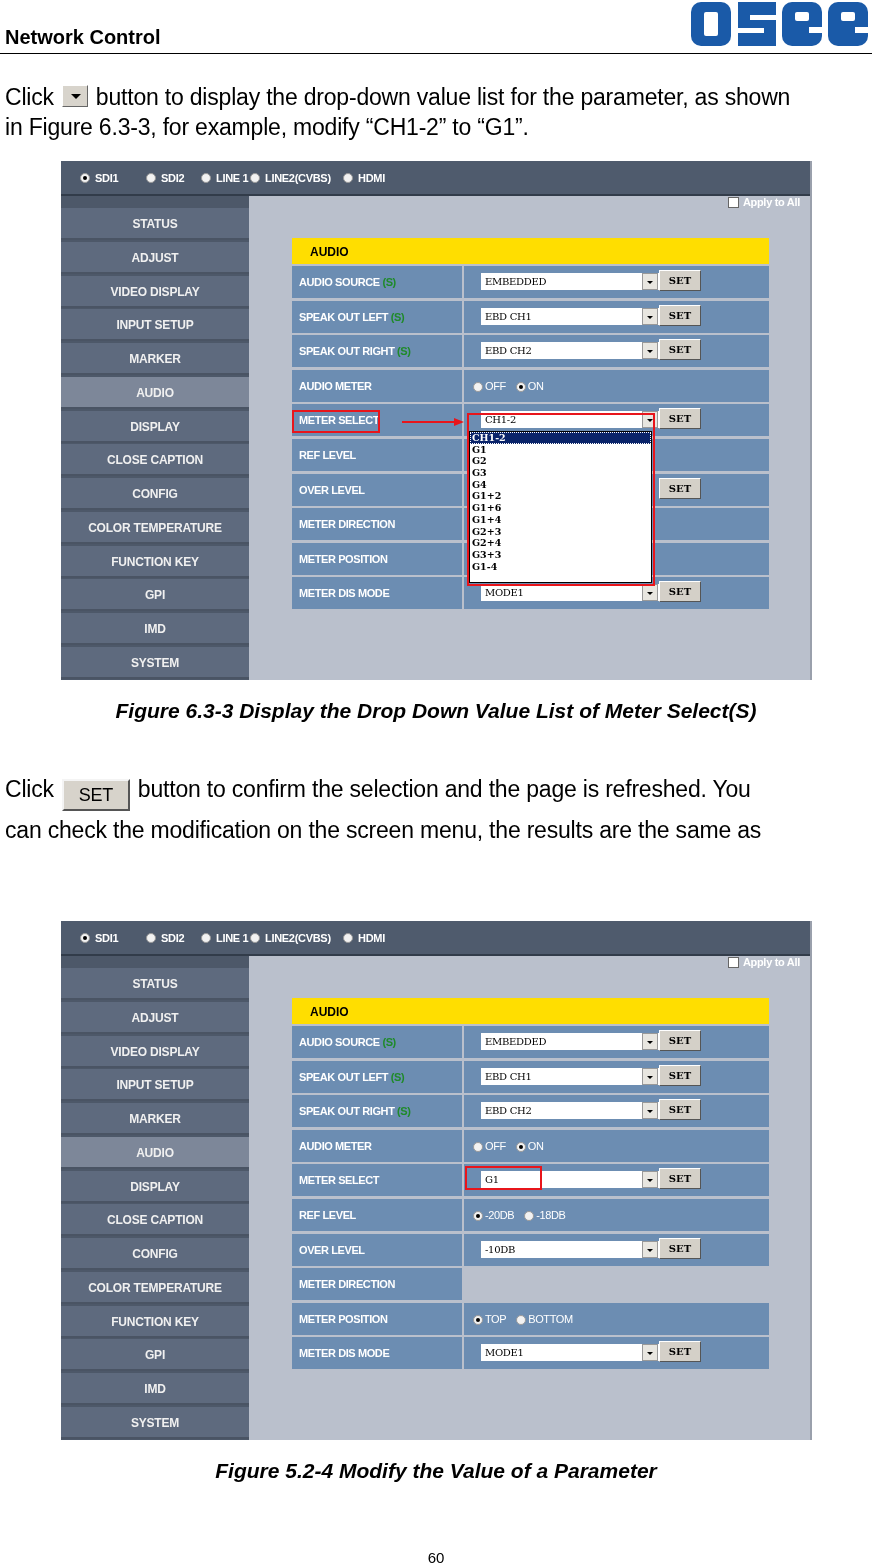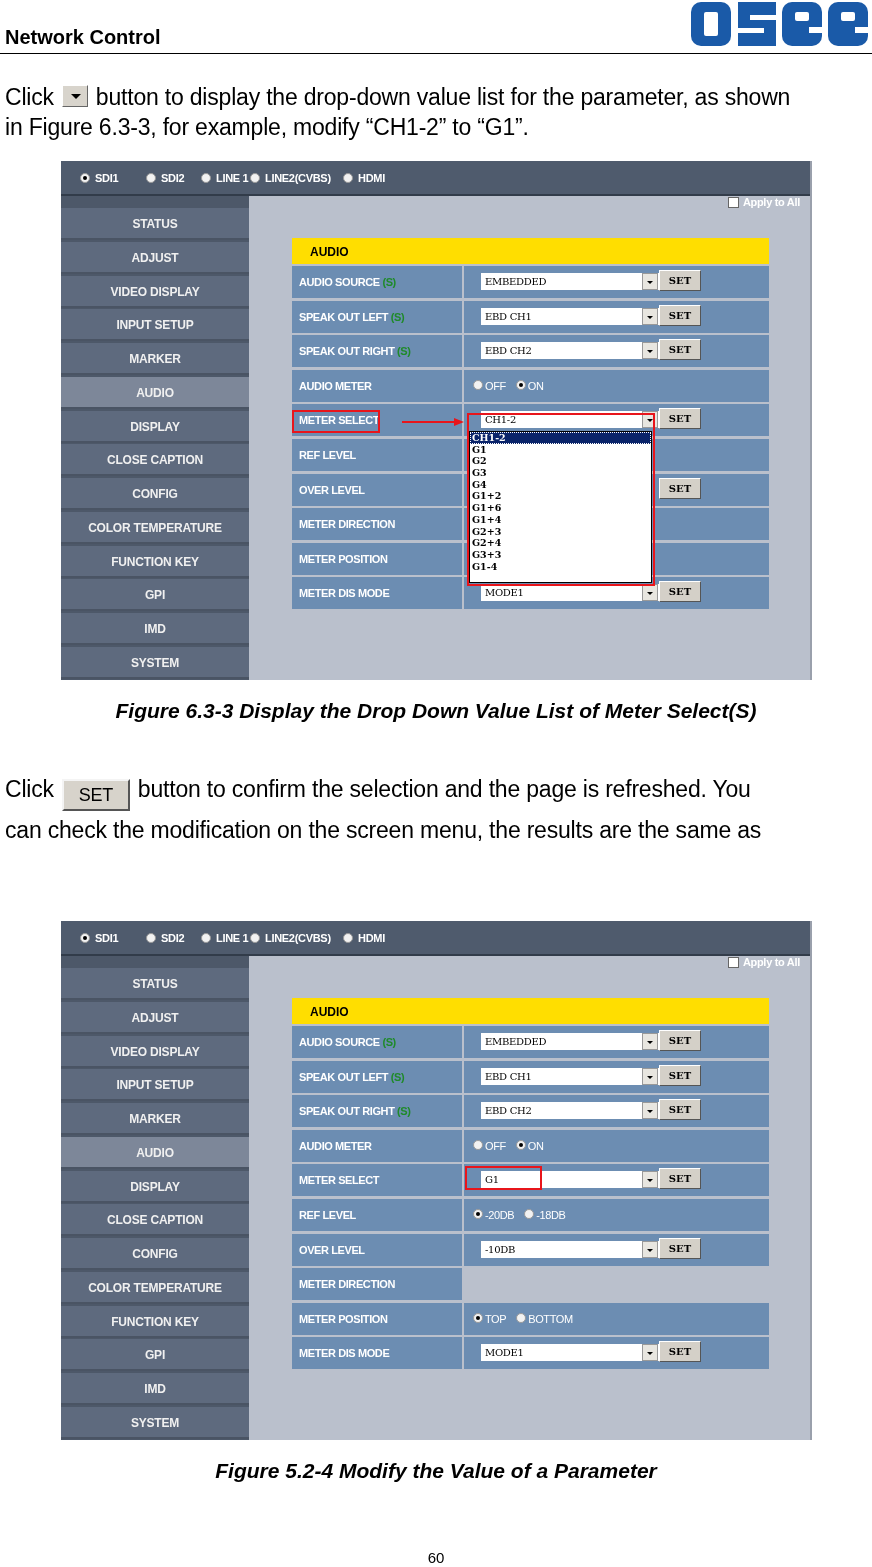--- a/index.html
+++ b/index.html
@@ -34,21 +34,21 @@
   .panel-head { position: absolute; left: 231px; width: 477px; height: 26px; background: #ffde00; font-size: 12px; font-weight: bold; padding-left: 18px; line-height: 28px; }
   .prow { position: absolute; left: 231px; width: 477px; height: 32px; }
   .plabel { position: absolute; left: 0; top: 0; width: 170px; height: 32px; background: #6c8db2; color: #fff; font-size: 11px; font-weight: bold; line-height: 32px; padding-left: 7px; letter-spacing: -0.4px; }
   .plabel .s { color: #1f8a2a; }
   .pvalue { position: absolute; left: 172px; top: 0; width: 305px; height: 32px; background: #6c8db2; }
   .sel { position: absolute; left: 5px; top: 7px; width: 189px; height: 17px; background: #fff; font-family: "DejaVu Serif", serif; font-weight: normal; font-size: 10px; line-height: 17px; padding-left: 4px; letter-spacing: -0.3px; color: #000; margin-left: 12px; }
   .sel-arrow { position: absolute; left: 178px; top: 7px; width: 16px; height: 17px; background: #e8e6e0; border: 1px solid #999; }
   .sel-arrow::after { content: ""; position: absolute; left: 4px; top: 7px; border-left: 3px solid transparent; border-right: 3px solid transparent; border-top: 3px solid #000; }
   .setbtn { position: absolute; left: 195px; top: 4px; width: 42px; height: 21px; background: #d4d0c8; border: 1px solid #fff; border-right-color: #555; border-bottom-color: #555; font-family: "DejaVu Serif", serif; font-weight: bold; font-size: 10px; text-align: center; line-height: 19px; }
   .ropts { position: absolute; left: 9px; top: 0; height: 32px; display: flex; align-items: center; color: #fff; font-size: 11px; letter-spacing: -0.4px; }
-  .ropts .opt { display: flex; align-items: flex-start; margin-right: 10px; }
+  .ropts .opt { display: flex; align-items: flex-end; margin-right: 10px; }
   .ropts .radio { width: 10px; height: 10px; margin-right: 2px; }
 
   .redbox { position: absolute; border: 2px solid #e8151b; }
   .arrow-line { position: absolute; height: 2px; background: #e8151b; }
   .arrow-head { position: absolute; width: 0; height: 0; border-top: 4px solid transparent; border-bottom: 4px solid transparent; border-left: 10px solid #e8151b; }
 
   .ddlist { position: absolute; left: 408px; top: 270px; width: 183px; height: 152px; background: #fff; border: 1px solid #000; }
   .dditem { height: 11.7px; font-family: "DejaVu Serif", serif; font-weight: bold; font-size: 9.5px; line-height: 11.7px; padding-left: 2px; color: #000; }
   .dditem.hl { background: #0a246a; color: #fff; outline: 1px dotted #fff; outline-offset: -1px; }
 

